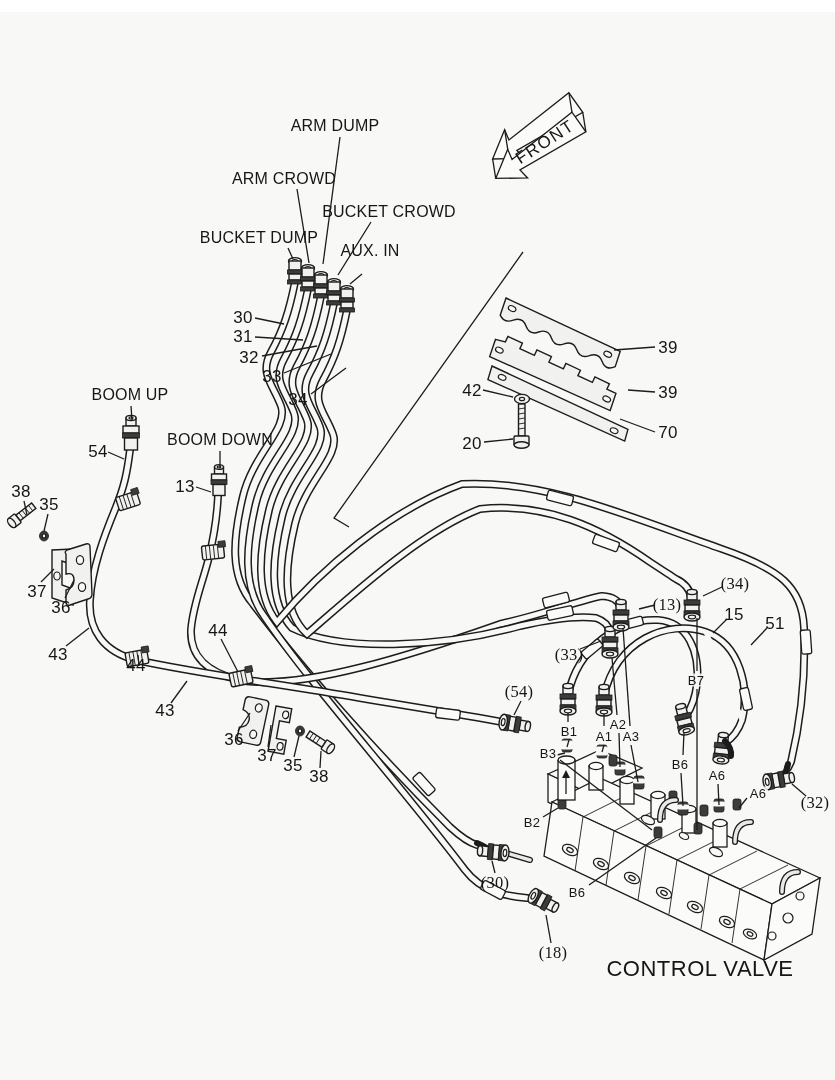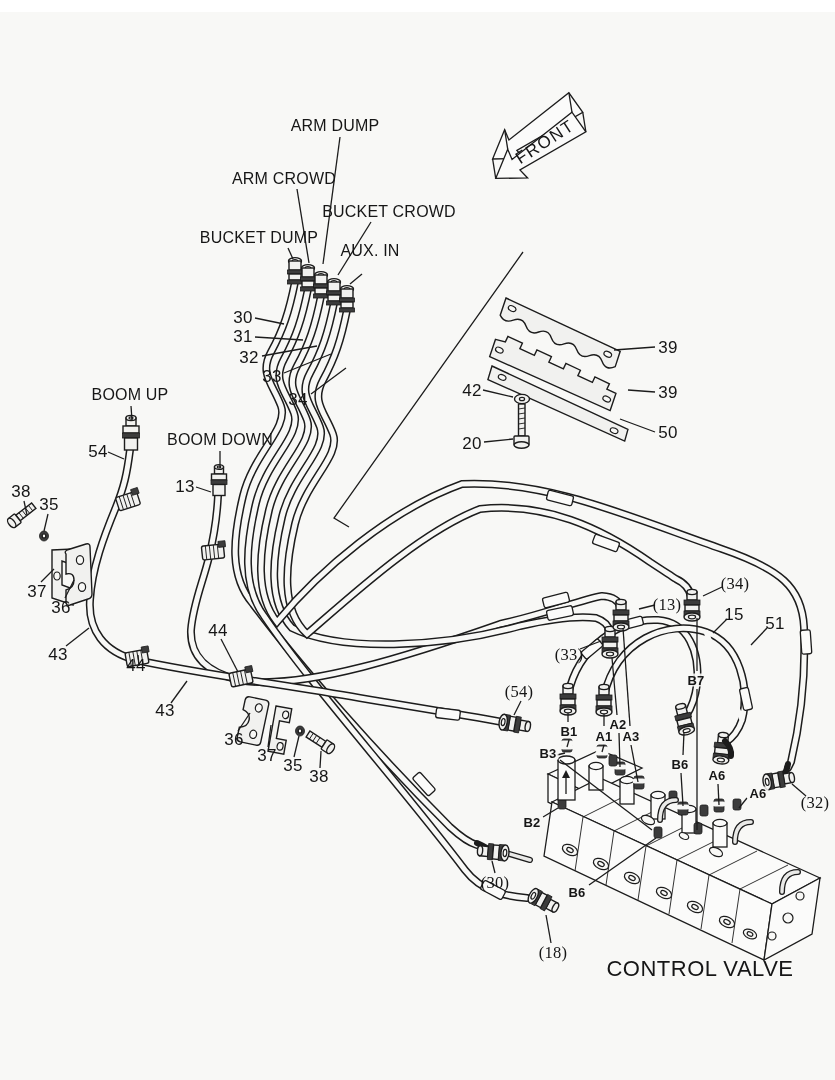--- a/index.html
+++ b/index.html
@@ -11,21 +11,21 @@
     margin-top:12px;
   }
   #art{position:absolute;left:0;top:0;}
   .lbl{
     position:absolute;transform:translate(-50%,-50%);
     white-space:nowrap;font-size:16px;letter-spacing:.2px;line-height:1;
     color:#161616;
   }
   .num{font-size:17px;}
   .ref{font-size:16.5px;font-family:Liberation Serif, serif;}
-  .port{font-size:13px;font-weight:bold;background:rgba(248,248,246,.85);padding:0 2px;}
+  .port{font-size:13px;font-weight:normal;background:rgba(248,248,246,.85);padding:0 2px;}
   .caption{font-size:22px;letter-spacing:.5px;}
   .front{font-size:17px;letter-spacing:1.5px;transform:translate(-50%,-50%) rotate(-33deg);}
   
   .ln{stroke:#1c1c1c;stroke-width:1.3;fill:none;}
   .hose-o{stroke:#1c1c1c;stroke-width:8;fill:none;stroke-linecap:round;}
   .hose-i{stroke:#f8f8f6;stroke-width:5;fill:none;stroke-linecap:round;}
   .tube-o{stroke:#1c1c1c;stroke-width:6;fill:none;stroke-linecap:round;}
   .tube-i{stroke:#e9e9e7;stroke-width:3.4;fill:none;stroke-linecap:round;}
   .part{fill:#f1f1ef;stroke:#1c1c1c;stroke-width:1.4;}
   .part-lt{fill:#fbfbfa;stroke:#1c1c1c;stroke-width:1.3;}
@@ -507,21 +507,21 @@
 <div class="lbl num" style="left:58px;top:642px">43</div>
 <div class="lbl num" style="left:136px;top:653px">44</div>
 <div class="lbl num" style="left:218px;top:618px">44</div>
 <div class="lbl num" style="left:165px;top:698px">43</div>
 <div class="lbl num" style="left:234px;top:727px">36</div>
 <div class="lbl num" style="left:267px;top:743px">37</div>
 <div class="lbl num" style="left:293px;top:753px">35</div>
 <div class="lbl num" style="left:319px;top:764px">38</div>
 <div class="lbl num" style="left:668px;top:335px">39</div>
 <div class="lbl num" style="left:668px;top:380px">39</div>
-<div class="lbl num" style="left:668px;top:420px">50</div>
+<div class="lbl num" style="left:668px;top:420px">70</div>
 <div class="lbl num" style="left:472px;top:378px">42</div>
 <div class="lbl num" style="left:472px;top:431px">20</div>
 <div class="lbl num" style="left:734px;top:602px">15</div>
 <div class="lbl num" style="left:775px;top:611px">51</div>
 
 <div class="lbl ref" style="left:569px;top:643px">(33)</div>
 <div class="lbl ref" style="left:667px;top:593px">(13)</div>
 <div class="lbl ref" style="left:735px;top:572px">(34)</div>
 <div class="lbl ref" style="left:519px;top:680px">(54)</div>
 <div class="lbl ref" style="left:815px;top:791px">(32)</div>

